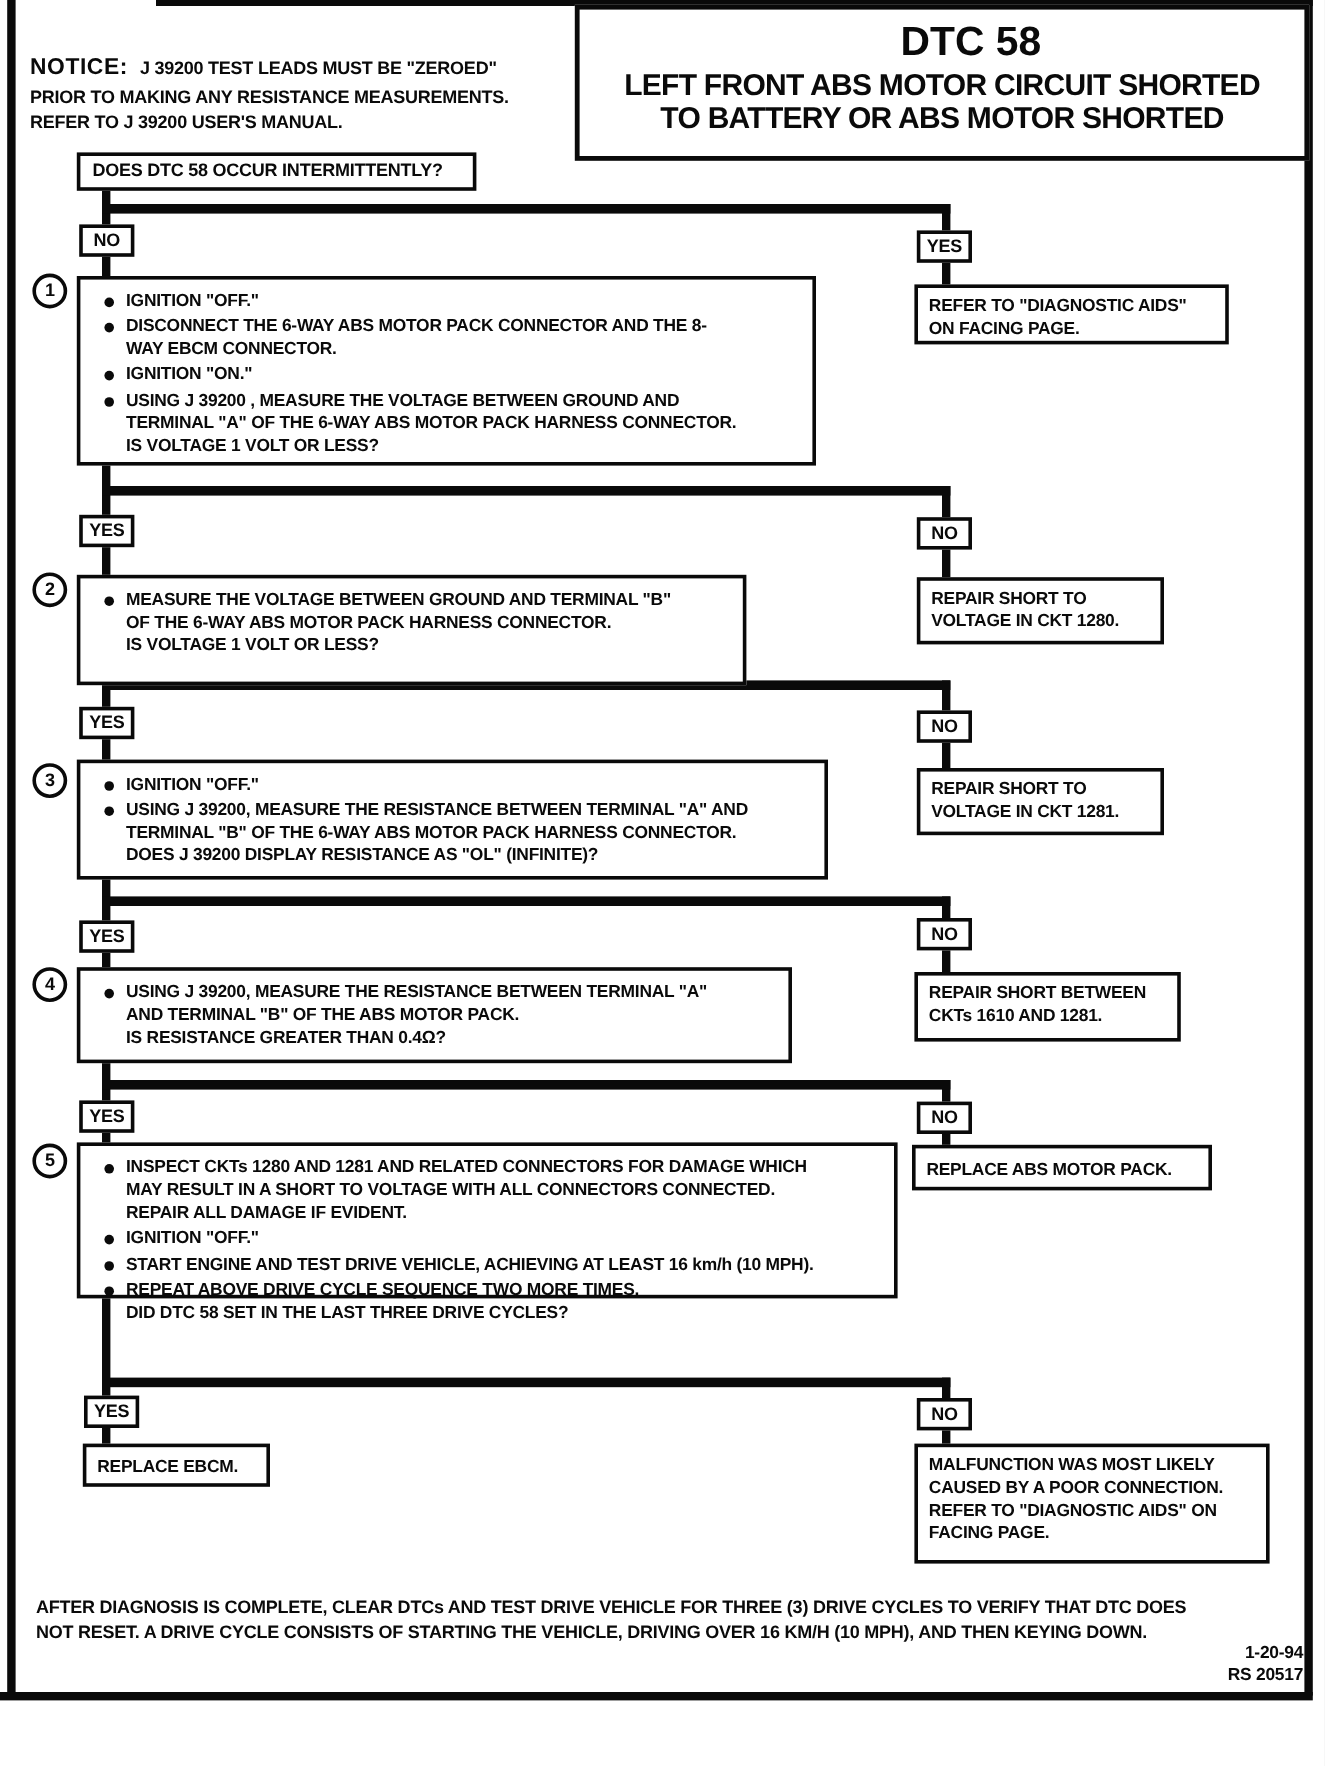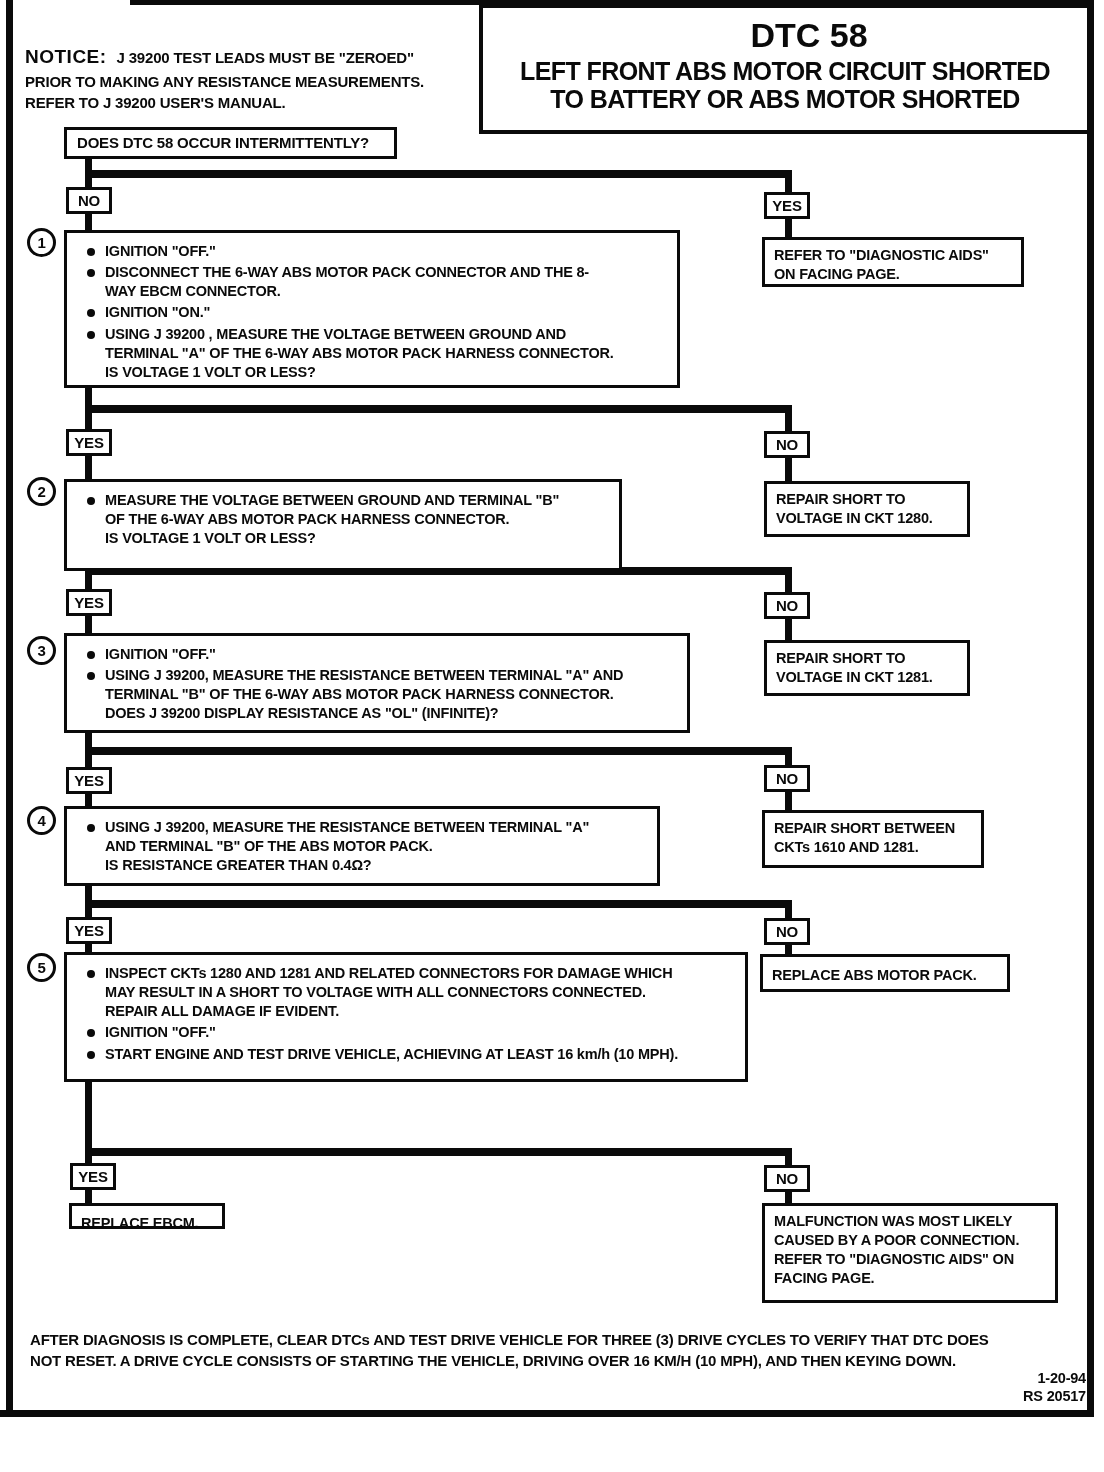--- a/index.html
+++ b/index.html
@@ -61,21 +61,21 @@
   #s3 { left: 64px; top: 633px; width: 626px; height: 100px; }
   #s4 { left: 64px; top: 806px; width: 596px; height: 80px; }
   #s5 { left: 64px; top: 952px; width: 684px; height: 130px; }
   
   #a1 { left: 762px; top: 237px; width: 262px; height: 50px; }
   #a2 { left: 764px; top: 481px; width: 206px; height: 56px; }
   #a3 { left: 764px; top: 640px; width: 206px; height: 56px; }
   #a4 { left: 762px; top: 810px; width: 222px; height: 58px; }
   #a5 { left: 760px; top: 954px; width: 250px; height: 38px; line-height: 24px; }
   #a6 { left: 762px; top: 1203px; width: 296px; height: 100px; }
-  #a7 { left: 69px;  top: 1203px; width: 156px; height: 26px; line-height: 22px; }
+  #a7 { left: 69px;  top: 1203px; width: 156px; height: 36px; line-height: 22px; }
   
   #footer { position: absolute; left: 30px; top: 1330px; width: 1054px; font-size: 15px; line-height: 1.38; white-space: pre-line; }
   #dateblock { position: absolute; left: 950px; top: 1369px; width: 136px; text-align: right; font-size: 14.5px; line-height: 1.25; }
 </style>
 </head>
 <body>
 
 <div id="page">
 
   <div class="frame" style="left:6px; top:0; width:7px; height:1413px;"></div>
@@ -169,20 +169,22 @@
   <div class="box lbl lbl-left" style="top:917px;">YES</div>
   <div class="box lbl lbl-right" style="top:918px;">NO</div>
   <div class="num" style="top:953px;">5</div>
   <div id="s5" class="box sbox">
     <ul>
       <li>INSPECT CKTs 1280 AND 1281 AND RELATED CONNECTORS FOR DAMAGE WHICH
 MAY RESULT IN A SHORT TO VOLTAGE WITH ALL CONNECTORS CONNECTED.
 REPAIR ALL DAMAGE IF EVIDENT.</li>
       <li>IGNITION "OFF."</li>
       <li>START ENGINE AND TEST DRIVE VEHICLE, ACHIEVING AT LEAST 16 km/h (10 MPH).</li>
+      <li>REPEAT ABOVE DRIVE CYCLE SEQUENCE TWO MORE TIMES.
+DID DTC 58 SET IN THE LAST THREE DRIVE CYCLES?</li>
     </ul>
   </div>
   <div id="a5" class="box abox">REPLACE ABS MOTOR PACK.</div>
 
   <div class="box lbl lbl-left" style="left:70px; top:1163px;">YES</div>
   <div class="box lbl lbl-right" style="top:1165px;">NO</div>
   <div id="a7" class="box abox">REPLACE EBCM.</div>
   <div id="a6" class="box abox">MALFUNCTION WAS MOST LIKELY
 CAUSED BY A POOR CONNECTION.
 REFER TO "DIAGNOSTIC AIDS" ON

